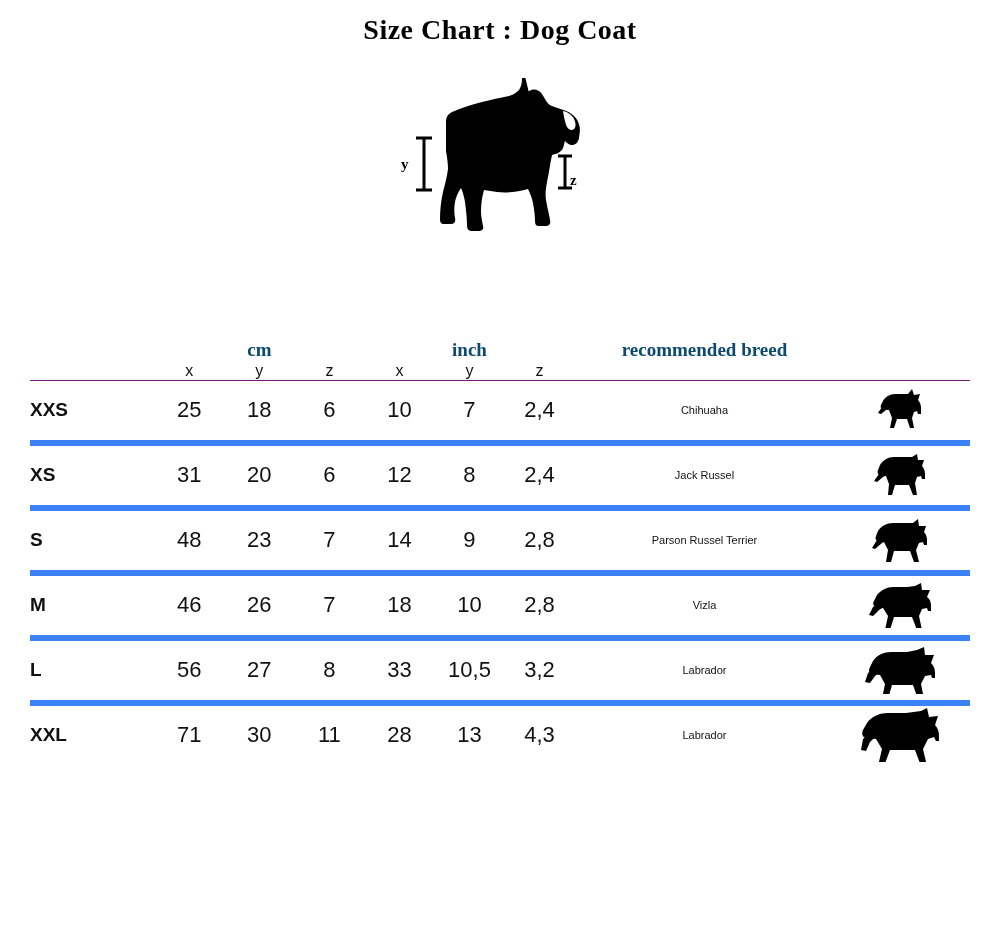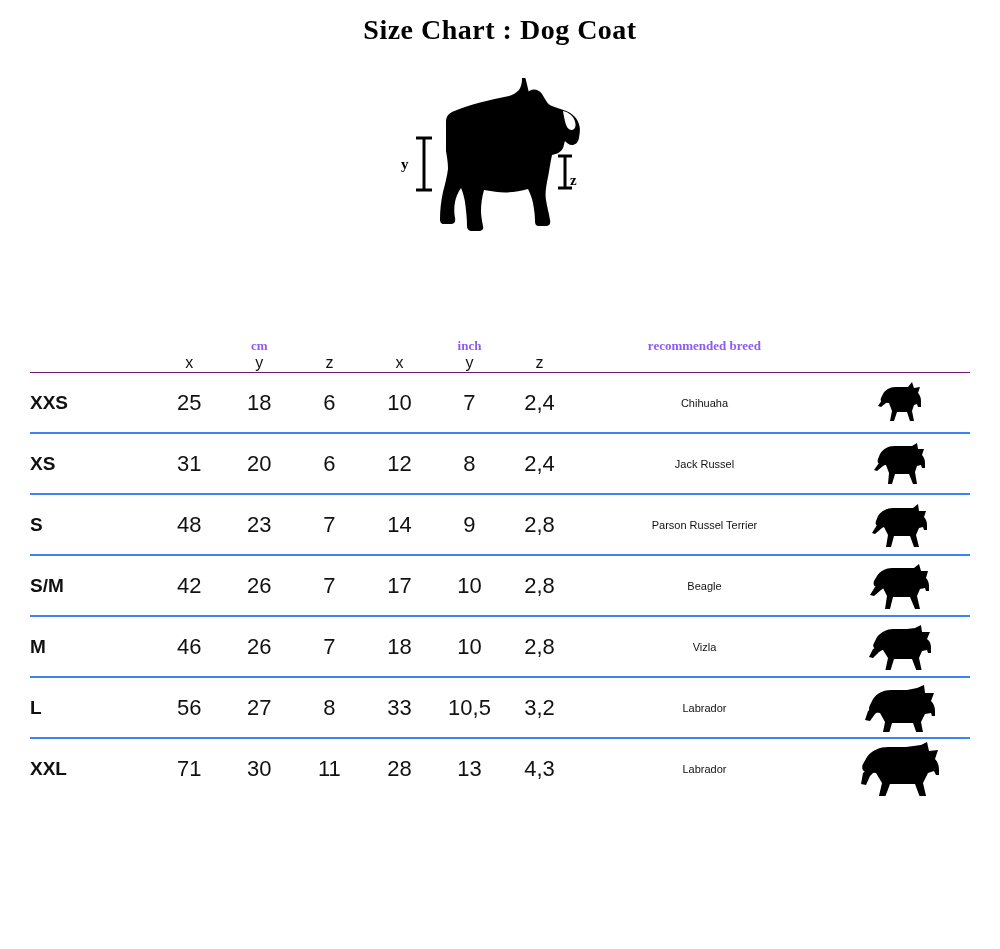--- a/index.html
+++ b/index.html
@@ -60,39 +60,39 @@
     font-size: 17px;
   }
   #size-table td, #size-table th {
     padding: 0;
     margin: 0;
   }
 
   .grp-head {
     font-family: "Liberation Serif", serif;
     font-weight: bold;
-    font-size: 13px;
-    text-align: center;
-    color: #8b5cf6;
+    font-size: 19px;
+    text-align: center;
+    color: #0c4a6e;
     padding-bottom: 4px;
     line-height: 1.25;
   }
   .grp-head.empty { }
 
   .sub-head {
     font-size: 16px;
     text-align: center;
     color: #111;
     font-family: "Liberation Sans", sans-serif;
     padding-bottom: 14px;
     font-weight: normal;
   }
 
   tbody tr {
-    border-top: 2px solid #3b82f6;
+    border-top: 6px solid #3b82f6;
   }
   tbody tr:first-child { border-top: 1px solid #701a75; }
 
   td.size-cell {
     font-weight: bold;
     font-size: 19px;
     text-align: left;
     padding-left: 12px;
     height: 59px;
     color: #111;
@@ -251,37 +251,20 @@
       <td class="num">2,8</td>
       <td class="breed">Parson Russel Terrier</td>
       <td class="icon-cell">
         <svg width="62" height="44" viewBox="0 0 62 44">
           <path fill="#000" d="M42,5 l5,-4 1,7 7,0 -2,6 c2,2 3,5 3,8 l0,5 -3,0 -1,-3 -4,1 -3,7 3,12 -5,0 -4,-11 -16,0 -3,11 -5,0 2,-12 -4,-8 -5,-1 c-3,0 -4,-2 -3,-5 l2,-5 c3,-5 9,-8 15,-8 l13,0 z"></path>
           <path fill="#000" d="M13,19 l-7,3 -5,8 3,1 7,-6 4,-2 z"></path>
         </svg>
       </td>
     </tr>
 
-    <tr>
-      <td class="size-cell">S/M</td>
-      <td class="num">42</td>
-      <td class="num">26</td>
-      <td class="num">7</td>
-      <td class="num">17</td>
-      <td class="num">10</td>
-      <td class="num">2,8</td>
-      <td class="breed">Beagle</td>
-      <td class="icon-cell">
-        <svg width="64" height="46" viewBox="0 0 64 46">
-          <path fill="#000" d="M44,5 l5,-4 2,7 7,0 -2,7 c2,2 3,5 3,8 l0,5 -3,0 -1,-3 -5,1 -3,7 3,13 -5,0 -5,-12 -17,0 -3,12 -5,0 2,-13 -4,-8 -6,-1 c-3,0 -4,-3 -3,-6 l3,-5 c3,-5 9,-8 15,-8 l14,0 z"></path>
-          <path fill="#000" d="M12,20 l-7,4 -5,8 4,1 7,-6 4,-3 z"></path>
-          <path fill="#000" d="M49,9 c3,1 5,4 5,8 l-4,0 c-1,-4 -2,-6 -4,-7 z"></path>
-        </svg>
-      </td>
-    </tr>
 
     <tr>
       <td class="size-cell">M</td>
       <td class="num">46</td>
       <td class="num">26</td>
       <td class="num">7</td>
       <td class="num">18</td>
       <td class="num">10</td>
       <td class="num">2,8</td>
       <td class="breed">Vizla</td>

